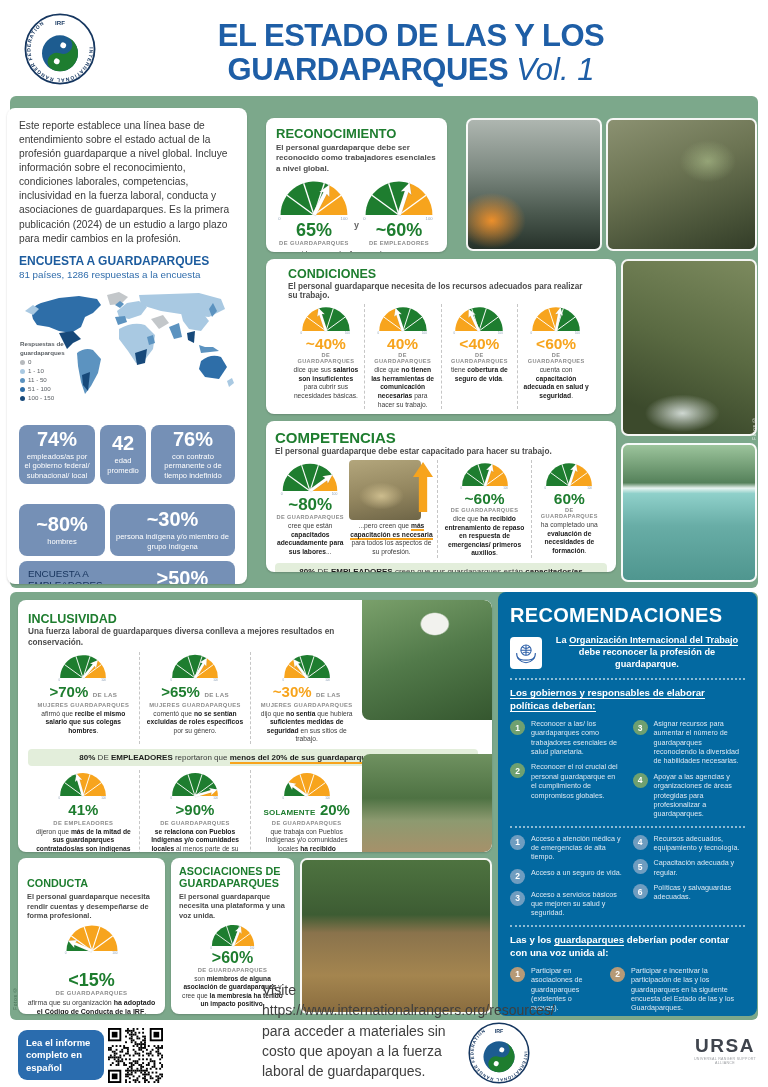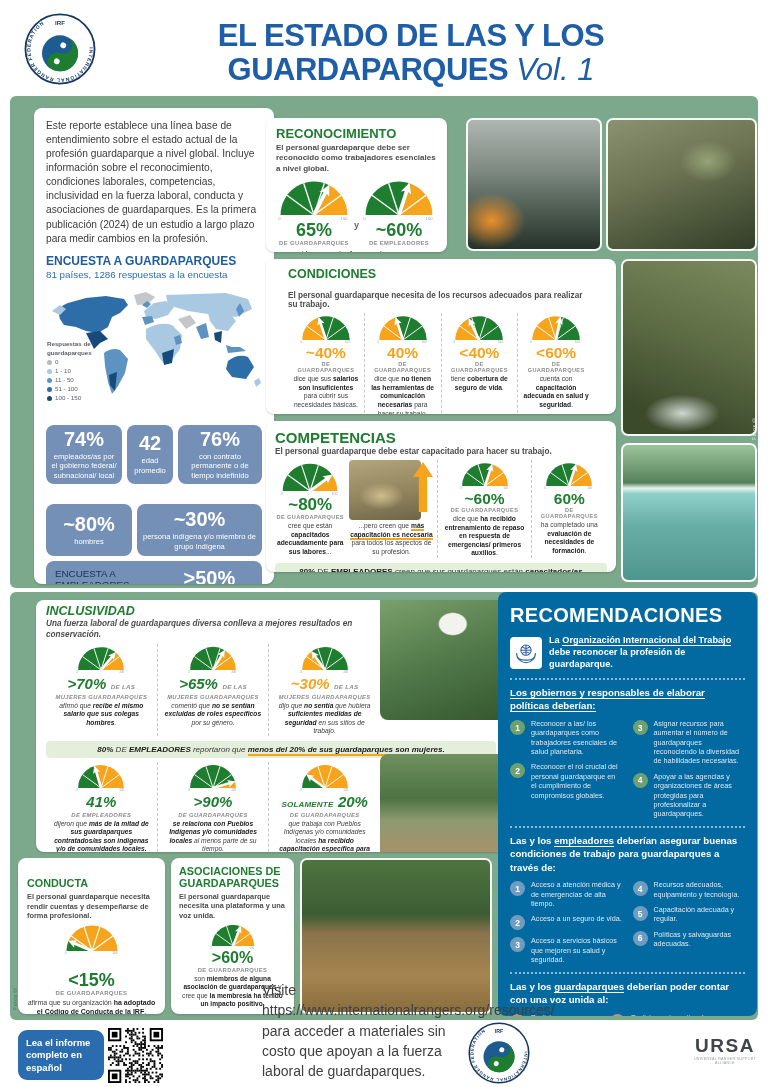--- a/index.html
+++ b/index.html
@@ -27,21 +27,21 @@
   .stat-label{color:#8c8c8c;font-weight:bold;letter-spacing:.4px;}
   .caption{color:#3c3c3c;}
   span.b{font-weight:bold;color:#1b1b1b;}
   .u-neg{border-bottom:2px solid #f7a41d;}
   .u-pos{border-bottom:2px solid #1e7d2f;}
   .u-white{border-bottom:1.5px solid #fff;}
   .banner{background:#e3eedb;border-radius:4px;color:#3a3a3a;text-align:center;}
   .gauge svg{width:100%;display:block;}
 
   
-  .left-panel{left:34px;top:108px;width:240px;height:476px;padding:11px 12px;box-sizing:border-box;}
+  .left-panel{left:7px;top:108px;width:240px;height:476px;padding:11px 12px;box-sizing:border-box;}
   .intro-p{font-size:10.2px;line-height:1.38;color:#3a3a3a;}
   .survey-h{margin-top:8px;font-size:12px;font-weight:800;color:#1d5c9e;}
   .survey-s{font-size:9.8px;color:#2f6cab;margin-top:1px;}
   .map-wrap{position:relative;margin-top:5px;height:120px;}
   .map-wrap svg{width:100%;height:100%;display:block;}
   .map-legend{position:absolute;left:1px;bottom:2px;font-size:6.2px;color:#5c6166;line-height:1.45;}
   .mlg-t{font-weight:bold;width:54px;}
   .mlg-i{display:flex;align-items:center;gap:3px;}
   .mlg-dot{width:5px;height:5px;border-radius:50%;display:inline-block;}
   .srow{display:flex;gap:5px;margin-top:20px;}
@@ -62,21 +62,21 @@
   .recon-panel .sec-sub{font-size:8px;line-height:1.3;margin-top:2px;}
   .recon-row{display:flex;justify-content:center;align-items:flex-end;gap:2px;margin-top:3px;}
   .recon-col{width:80px;text-align:center;}
   .recon-col .pct{font-size:18px;margin-top:1px;}
   .recon-col .stat-label{font-size:5.8px;margin-top:1px;}
   .recon-y{font-size:9px;font-weight:bold;color:#666;margin-bottom:16px;}
   .recon-cap{font-size:7.5px;line-height:1.3;text-align:center;margin-top:3px;}
 
   .cond-panel{left:266px;top:259px;width:350px;height:155px;padding:8px 22px;box-sizing:border-box;}
   .cond-panel .sec-title{font-size:12.5px;}
-  .cond-panel .sec-sub{font-size:8.2px;margin-top:10px;}
+  .cond-panel .sec-sub{font-size:8.2px;margin-top:1px;}
   .cond-row{display:flex;margin-top:4px;}
   .ccol{flex:1;padding:0 5px;text-align:center;}
   .ccol + .ccol{border-left:1px dashed #c6c6c6;}
   .ccol .gauge{width:54px;margin:0 auto;}
   .ccol .pct{font-size:15.5px;margin-top:1px;}
   .ccol .stat-label{font-size:5.6px;margin-top:1px;}
   .ccol .caption{font-size:6.7px;line-height:1.28;margin-top:2px;text-align:center;}
   .cond-banner{margin-top:5px;padding:4px 6px;font-size:8px;}
 
   .comp-panel{left:266px;top:421px;width:350px;height:151px;padding:8px 9px;box-sizing:border-box;}
@@ -115,21 +115,21 @@
     background:linear-gradient(180deg,#9cc49c 0%,#55815a 28%,#e8f4f0 32%,#8fd0ca 36%,#68ada6 60%,#4f968f 100%);}
   .ph-woman{right:0;top:0;width:130px;height:120px;border:none;border-radius:0 8px 0 8px;
     background:radial-gradient(24px 19px at 56% 20%, #f2f2ee 0 55%, rgba(0,0,0,0) 62%),
                linear-gradient(160deg,#7aa06b 0%,#527a4a 48%,#35572f 100%);}
   .ph-walk{right:0;bottom:0;width:130px;height:98px;border:none;border-radius:8px 0 8px 0;
     background:linear-gradient(180deg,#6f9160 0%,#4e7243 45%,#8d9a70 68%,#a6916a 100%);}
   .ph-river{left:300px;top:858px;width:192px;height:156px;
     background:linear-gradient(180deg,#4e7340 0%,#3d5c33 36%,#8a734c 48%,#a4854f 76%,#8a6d3f 100%);}
 
   
-  .incl-panel{left:36px;top:600px;width:474px;height:252px;padding:4px 10px;box-sizing:border-box;font-style:italic;}
+  .incl-panel{left:18px;top:600px;width:474px;height:252px;padding:12px 10px;box-sizing:border-box;}
   .incl-panel .sec-title{font-size:12.5px;}
   .incl-panel .sec-sub{font-size:8.2px;line-height:1.3;margin-top:1px;width:320px;}
   .incl-row{display:flex;width:334px;}
   .icol{flex:1;padding:0 5px;text-align:center;}
   .icol + .icol{border-left:1px dashed #c6c6c6;}
   .icol .gauge{width:52px;margin:0 auto;}
   .ipct{margin-top:1px;}
   .ipct .pct{font-size:15px;}
   .ipct .sfx{font-size:6.2px;font-weight:bold;color:#8c8c8c;letter-spacing:.3px;}
   .ipct .pfx{font-size:8px;font-weight:800;color:#1e7d2f;letter-spacing:.2px;}
@@ -152,21 +152,21 @@
   .assoc-panel .caption{font-size:6.6px;line-height:1.27;margin-top:2px;}
 
   
   .reco-panel{left:498px;top:592px;width:259px;height:424px;background:#0369a1;border-radius:8px;
               padding:12px 12px;box-sizing:border-box;color:#fff;overflow:hidden;}
   .reco-panel span.b{color:#fff;}
   .reco-title{font-size:20px;font-weight:800;letter-spacing:.3px;}
   .ilo-row{display:flex;gap:7px;margin-top:8px;align-items:center;}
   .ilo-box{width:32px;height:32px;background:#fff;border-radius:4px;flex:0 0 32px;display:flex;align-items:center;justify-content:center;}
   .ilo-box svg{width:28px;height:28px;}
-  .ilo-text{font-size:9.2px;line-height:1.3;font-weight:bold;}
+  .ilo-text{font-size:9.2px;line-height:1.3;font-weight:bold;text-align:center;}
   .rsep{border-top:2px dotted rgba(255,255,255,.55);margin:7px 0 6px;}
   .rhead{font-size:9.7px;line-height:1.4;font-weight:bold;}
   .rgrid{display:flex;gap:10px;margin-top:6px;}
   .rcol{flex:1;display:flex;flex-direction:column;gap:6px;}
   .ritem{display:flex;gap:6px;align-items:flex-start;}
   .rnum{width:15px;height:15px;border-radius:50%;flex:0 0 15px;color:#fff;font-size:8.5px;font-weight:bold;
         display:flex;align-items:center;justify-content:center;margin-top:1px;}
   .gc1{background:#6fa070;} .gc2{background:#6f9dc0;} .gc3{background:#b69a77;}
   .rtext{font-size:7.2px;line-height:1.3;color:#dce8f3;}
 
@@ -756,21 +756,20 @@
             <span class="rnum gc1">3</span>
             <span class="rtext">Asignar recursos para aumentar el número de guardaparques reconociendo la diversidad de habilidades necesarias.</span>
           </div>
         <div class="ritem">
             <span class="rnum gc1">4</span>
             <span class="rtext">Apoyar a las agencias y organizaciones de áreas protegidas para profesionalizar a guardaparques.</span>
           </div>
       </div>
     </div>
     <div class="rsep"></div>
-    <div class="rhead"><span class="b">Las y los </span><span class="b u-white">empleadores</span><span class="b"> deberían asegurar buenas condiciones de trabajo para guardaparques a través de:</span></div>
     <div class="rgrid">
       <div class="rcol">
         <div class="ritem">
             <span class="rnum gc2">1</span>
             <span class="rtext">Acceso a atención médica y de emergencias de alta tiempo.</span>
           </div>
         <div class="ritem">
             <span class="rnum gc2">2</span>
             <span class="rtext">Acceso a un seguro de vida.</span>
           </div>

